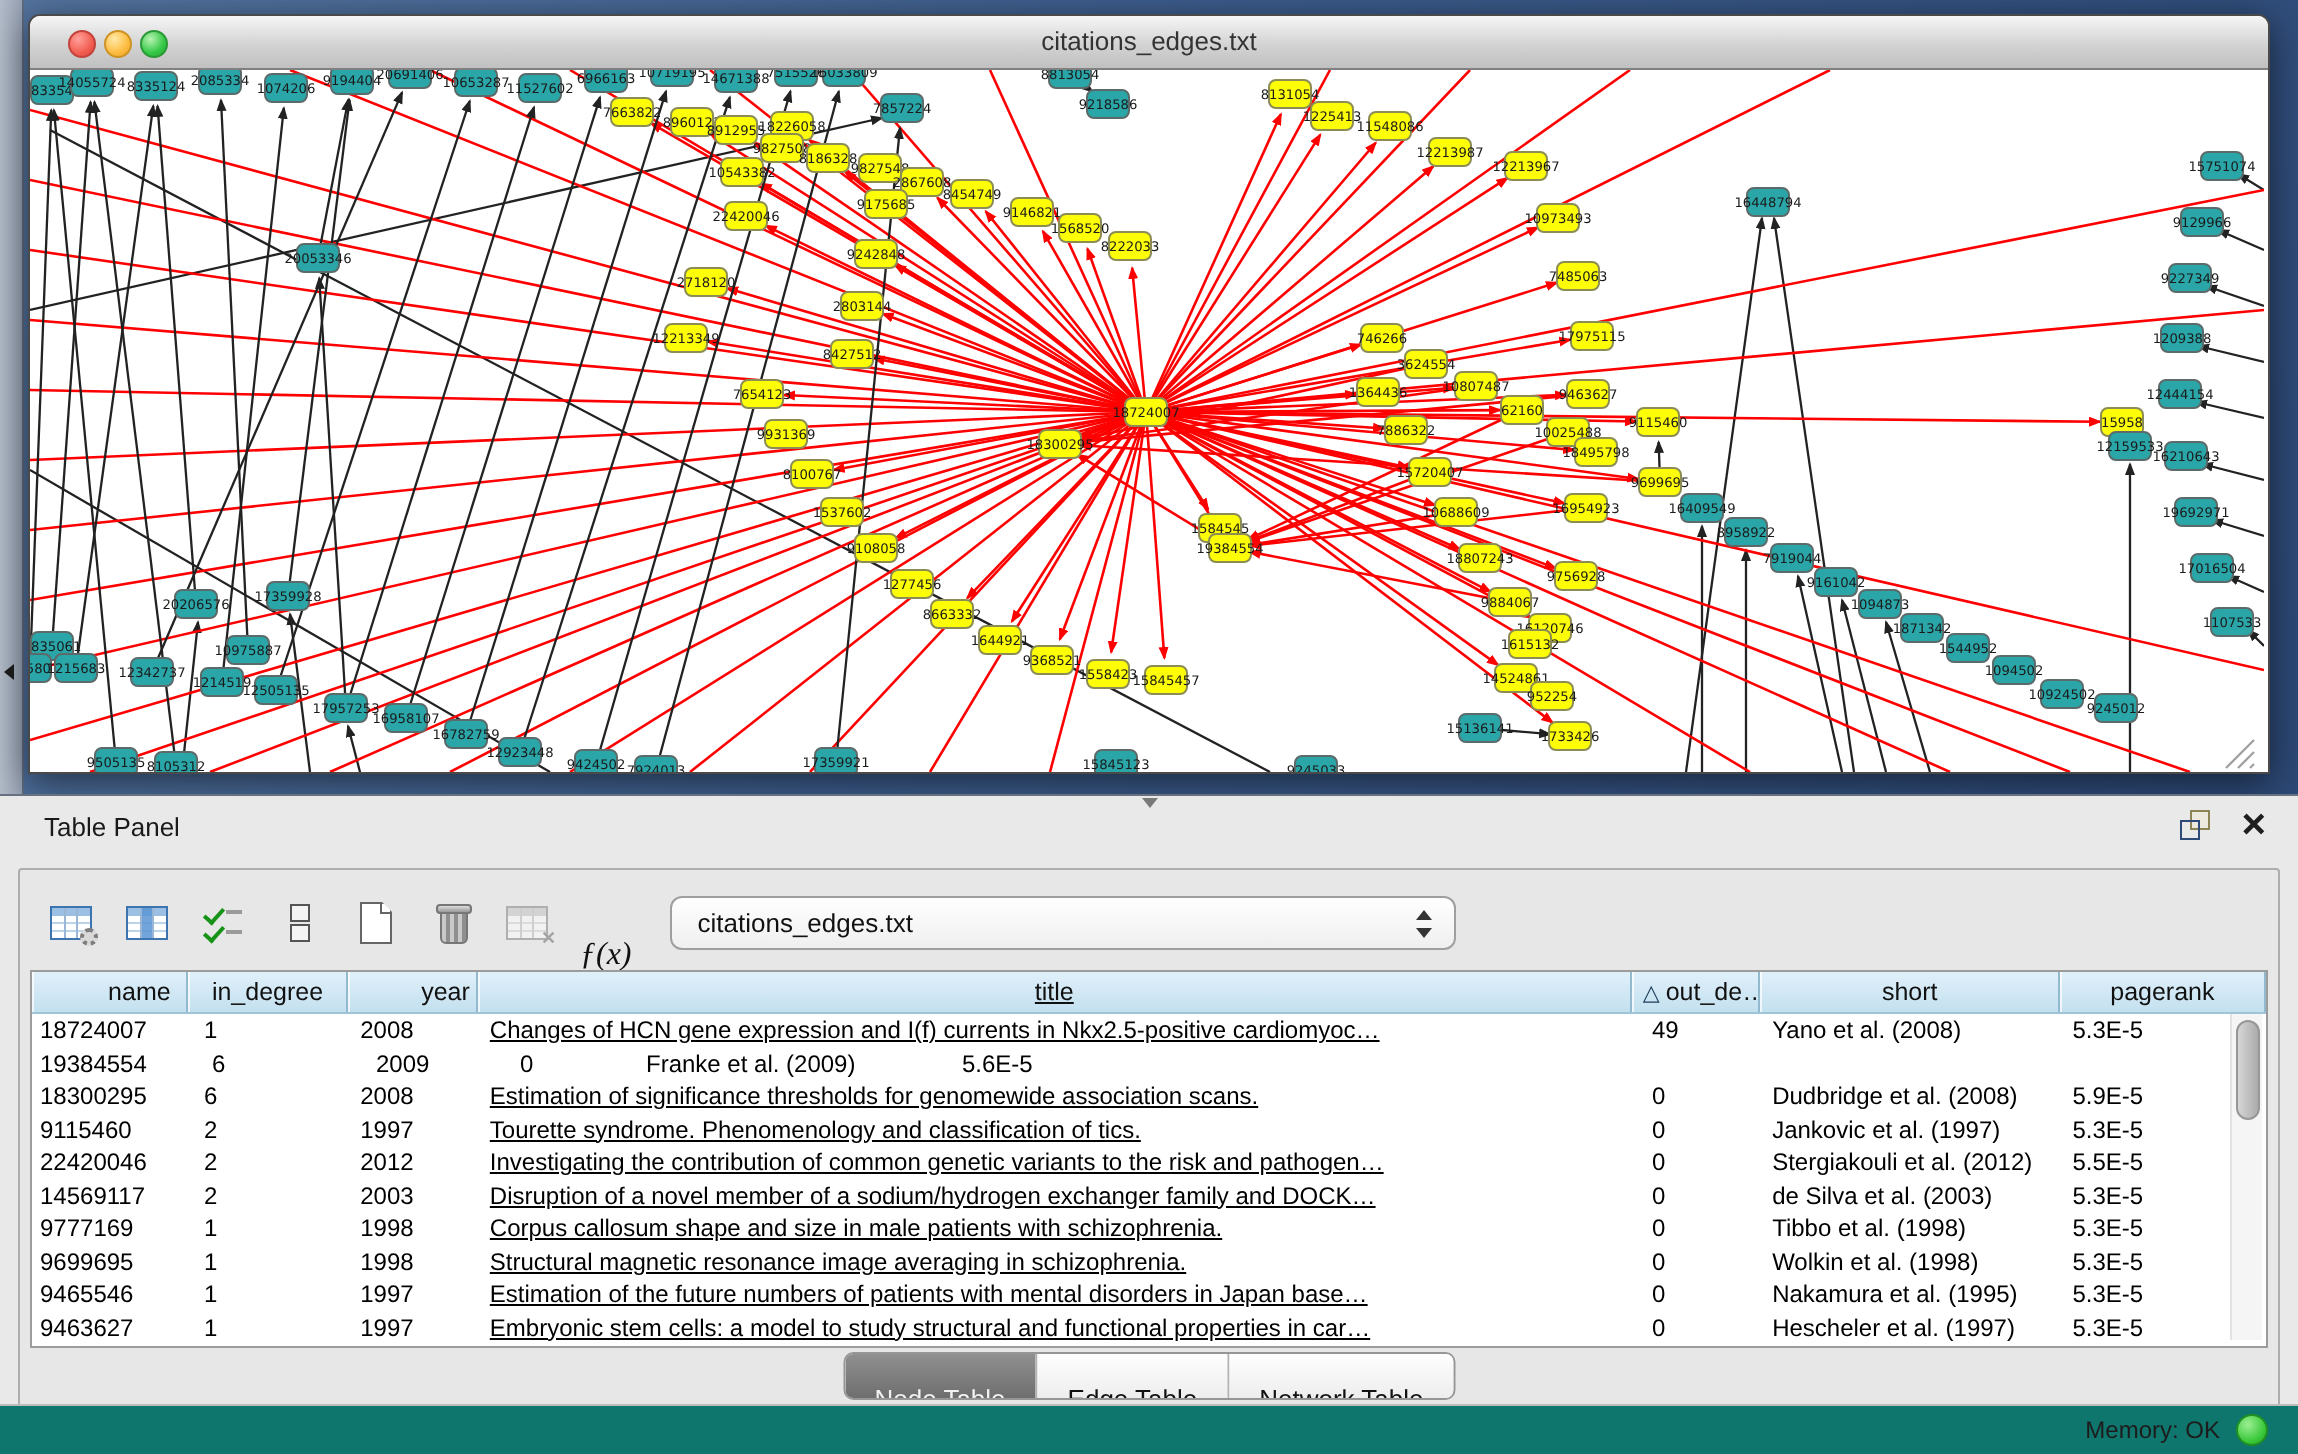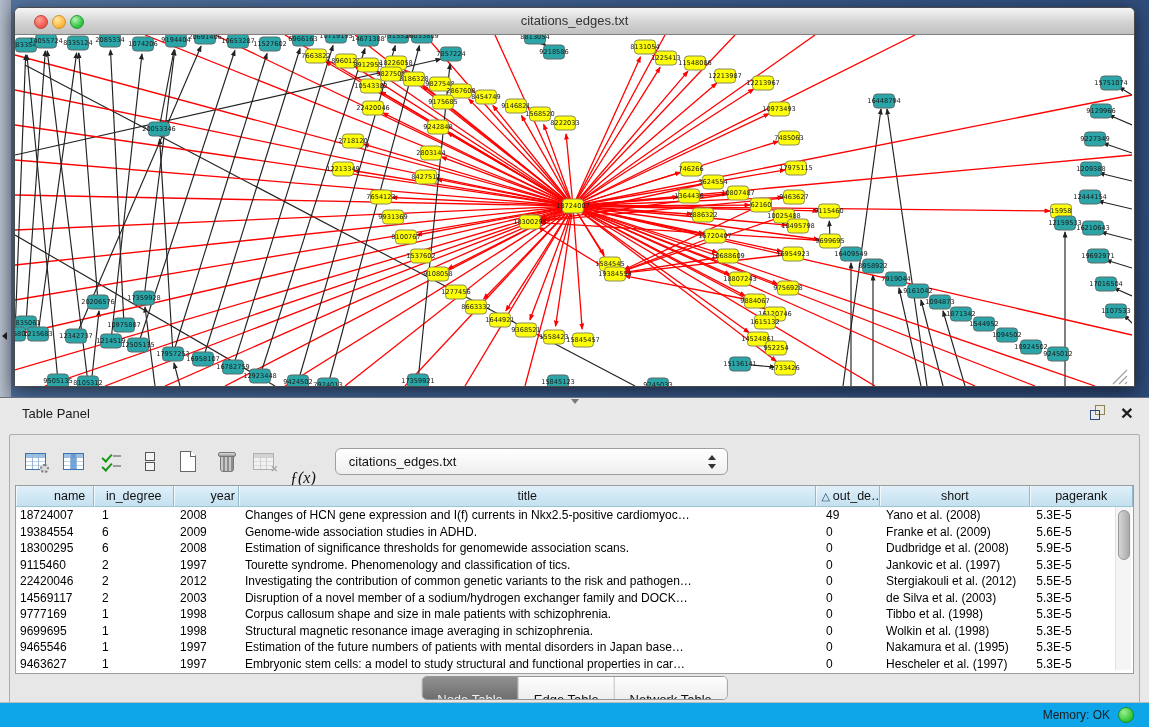--- a/index.html
+++ b/index.html
@@ -79,41 +79,41 @@
   
   .table-area{position:absolute;left:5px;right:5px;top:50px;height:187px;
               background:#fff;border:1px solid #9c9c9c;overflow:hidden;}
   .thead{display:flex;height:20px;background:linear-gradient(#e0f0fa,#c3e0ef);
          border-bottom:1px solid #9ec4d8;font-size:12.5px;color:#111;}
   .th{line-height:20px;border-right:1px solid #93b9ce;box-shadow:inset 1px 0 0 rgba(255,255,255,.7);
       box-sizing:border-box;white-space:nowrap;overflow:hidden;text-align:center;}
   .sort-glyph{color:#173a56;font-size:11px;margin-right:3px;}
   .tr{display:flex;height:16.5px;line-height:16.5px;font-size:12px;color:#000;}
   .td{box-sizing:border-box;white-space:nowrap;overflow:hidden;padding-left:6px;}
-  .c0{width:82px;}.c1{width:84px;}.c2{width:68px;}.c3{width:608px;}
+  .c0{width:82px;}.c1{width:84px;}.c2{width:68px;}.c3{width:608px;text-decoration:underline;}
   .c4{width:67px;}.c5{width:158px;}.c6{width:108px;}
   .th.c0{text-align:right;padding-right:8px;}
   .th.c2{text-align:right;padding-right:3px;}
   .th.c4{text-align:right;padding-left:5px;}
   .td.c0{padding-left:4px;}.td.c1{padding-left:8px;}.td.c4{padding-left:10px;}
   .vscroll{position:absolute;right:2px;top:21px;width:15px;height:163px;background:#f5f5f5;border-left:1px solid #e2e2e2;}
   .vthumb{position:absolute;left:2px;top:3px;width:10px;height:48px;border-radius:6px;
           background:linear-gradient(90deg,#d6d6d6,#ababab);border:1px solid #979797;}
 
   
   .tabs{position:absolute;left:50%;bottom:3px;transform:translateX(-50%);display:flex;height:22px;
         border:1px solid #969696;border-radius:5px;overflow:hidden;background:#fbfbfb;font-size:13px;}
   .seg{padding:12px 15px;line-height:21px;color:#111;background:linear-gradient(#fefefe,#ececec);
        border-right:1px solid #b3b3b3;}
   .seg:last-child{border-right:none;}
   .seg.sel{background:linear-gradient(#909090,#6b6b6b);color:#f1f1f1;}
 
   
   .statusbar{position:absolute;left:0;bottom:0;width:100%;height:25px;border-top:1px solid #bdbdbd;
-             background:#0ea5e9;display:flex;align-items:center;justify-content:flex-end;gap:8px;
+             background:#0f766e;display:flex;align-items:center;justify-content:flex-end;gap:8px;
              padding-right:15px;box-sizing:border-box;font-size:12px;color:#1c1c1c;}
   .mem-dot{width:14px;height:14px;border-radius:50%;border:1px solid #1f8f1f;
            background:radial-gradient(circle at 35% 30%,#9bef92,#39c739 65%,#24a524);}
 </style>
 </head>
 <body>
 
 <div id="screen">
 
   <div class="net-region">
@@ -862,21 +862,20 @@
               <div class="td c2">2008</div>
               <div class="td c3">Changes of HCN gene expression and I(f) currents in Nkx2.5-positive cardiomyoc…</div>
               <div class="td c4">49</div>
               <div class="td c5">Yano et al. (2008)</div>
               <div class="td c6">5.3E-5</div>
             </div>
             <div class="tr">
               <div class="td c0">19384554</div>
               <div class="td c1">6</div>
               <div class="td c2">2009</div>
-              <div class="td c3">Genome-wide association studies in ADHD.</div>
               <div class="td c4">0</div>
               <div class="td c5">Franke et al. (2009)</div>
               <div class="td c6">5.6E-5</div>
             </div>
             <div class="tr">
               <div class="td c0">18300295</div>
               <div class="td c1">6</div>
               <div class="td c2">2008</div>
               <div class="td c3">Estimation of significance thresholds for genomewide association scans.</div>
               <div class="td c4">0</div>

